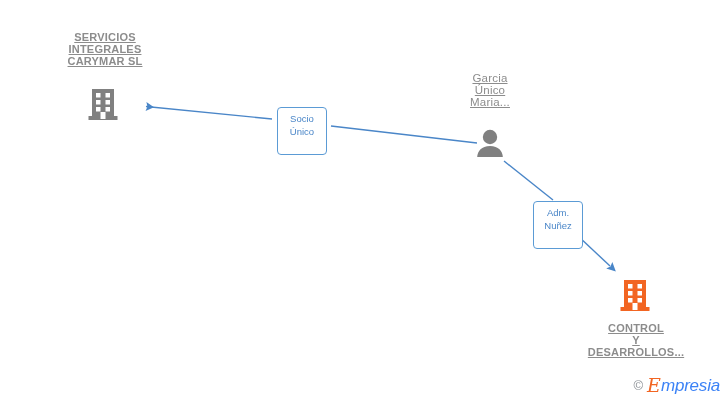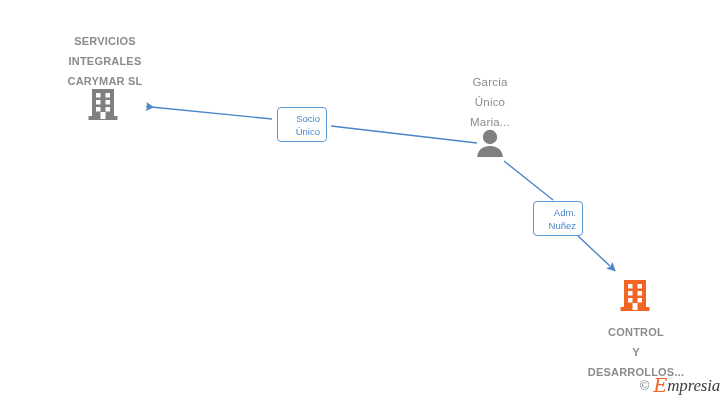--- a/index.html
+++ b/index.html
@@ -24,25 +24,26 @@
     width: 728px;
     height: 400px;
     pointer-events: none;
   }
 
   
   .node-label {
     position: absolute;
     color: #8c8c8c;
     font-size: 11px;
-    line-height: 20px;
+    line-height: 12px;
     text-align: center;
     letter-spacing: .2px;
     white-space: pre-line;
     user-select: none;
+    text-decoration: underline;
   }
   .node-label.company {
     font-weight: bold;
   }
   .node-label.person {
     font-weight: normal;
     font-size: 11.5px;
   }
 
   
@@ -57,22 +58,22 @@
 
   
   .edge-label {
     position: absolute;
     border: 1.5px solid #5b9bd5;
     border-radius: 4px;
     background: #ffffff;
     color: #4a86c8;
     font-size: 9.5px;
     line-height: 13px;
-    text-align: right;
-    padding: 4px 6px 3px 6px;
+    text-align: center;
+    padding: 4px 6px 16px 6px;
     white-space: pre-line;
     user-select: none;
     box-sizing: border-box;
   }
 
   
   #watermark {
     position: absolute;
     right: 8px;
     bottom: 5px;
@@ -86,22 +87,22 @@
     margin-right: 4px;
   }
   #watermark .brand-e {
     color: #f26522;
     font-family: "DejaVu Serif", serif;
     font-style: italic;
     font-size: 19px;
     line-height: 19px;
   }
   #watermark .brand-rest {
-    color: #404040;
-    font-family: Liberation Serif, serif;
+    color: #3b82f6;
+    font-family: Liberation Sans, sans-serif;
     font-style: italic;
     font-size: 17px;
     line-height: 19px;
     letter-spacing: -.2px;
   }
 </style>
 </head>
 <body>
 
 <div id="graph-canvas">

